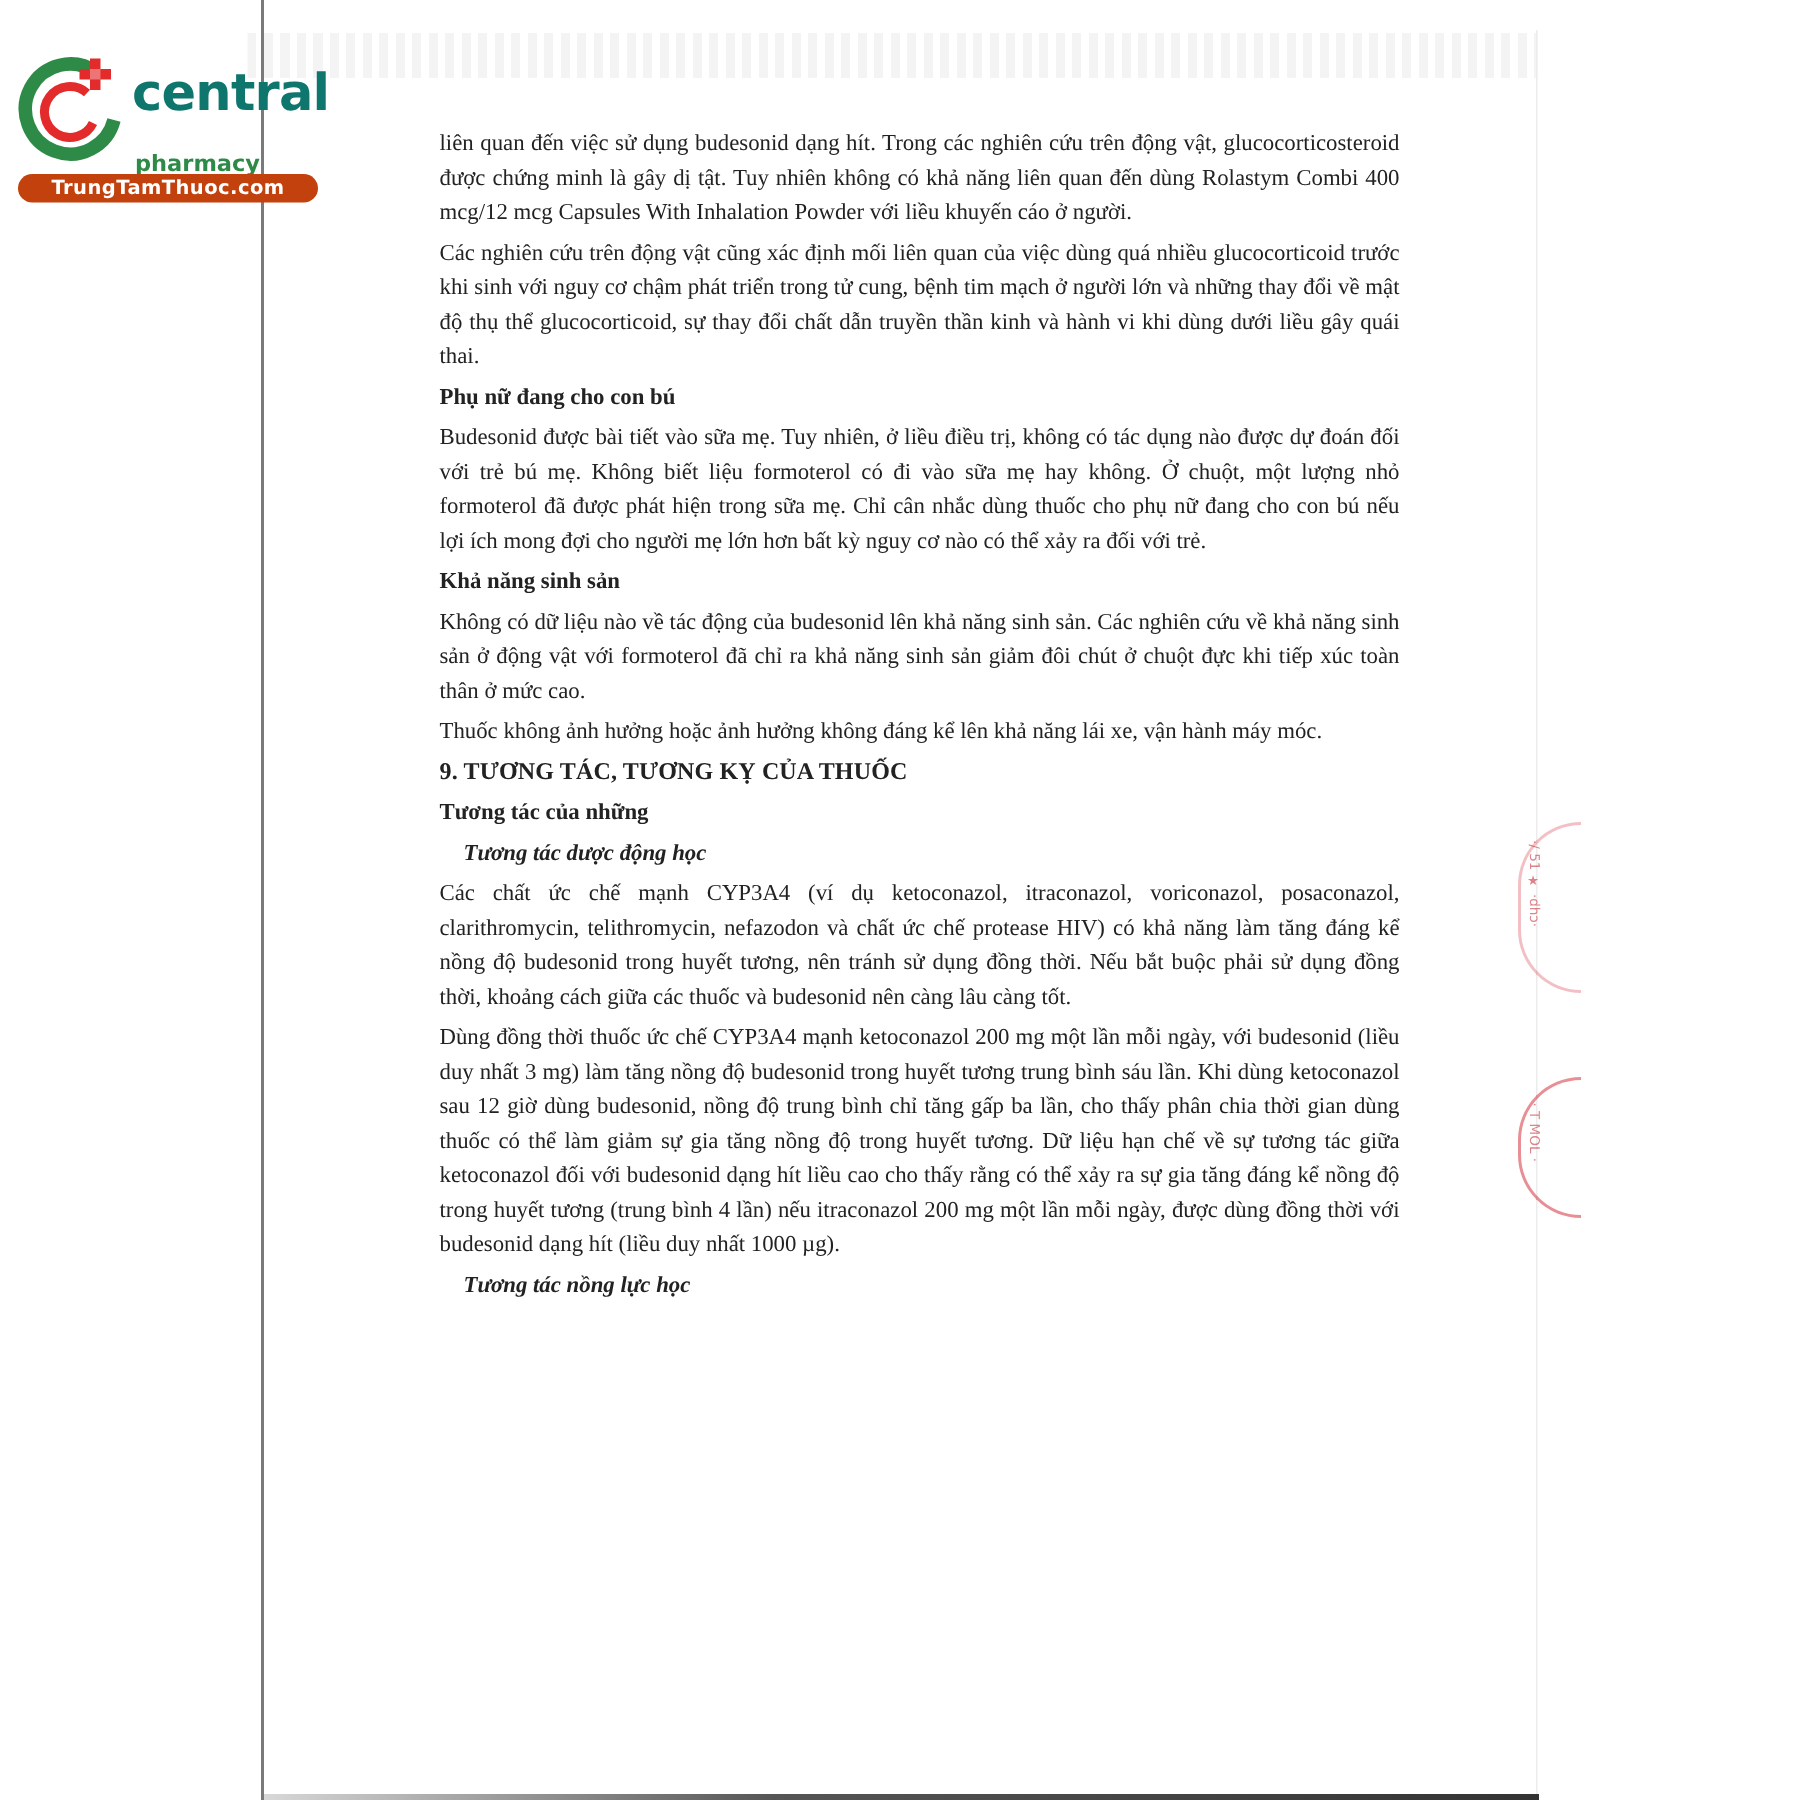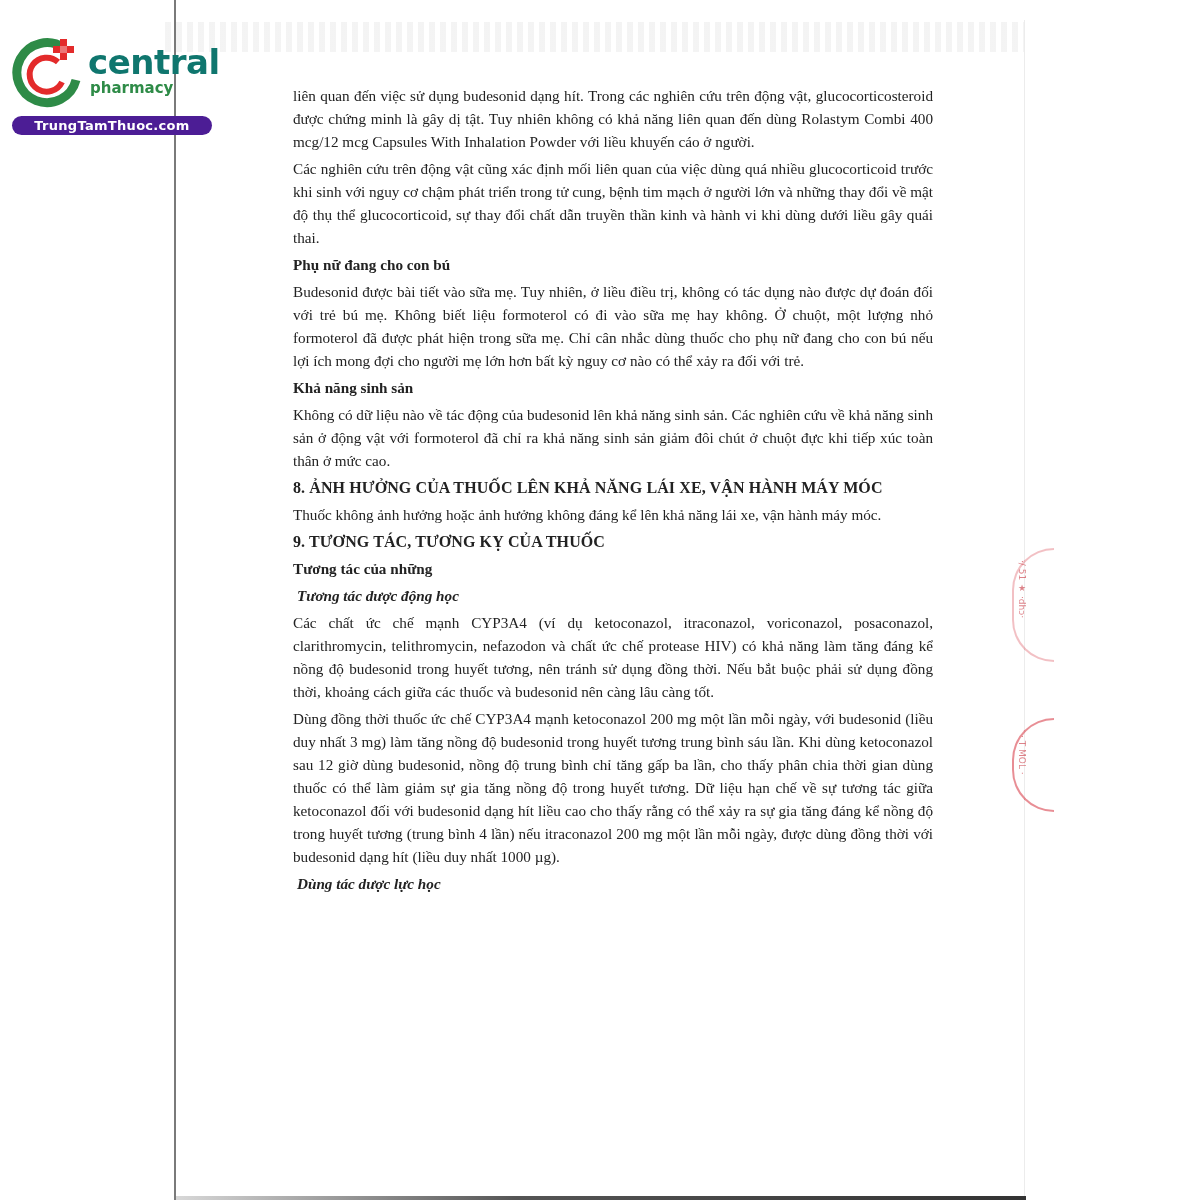--- a/index.html
+++ b/index.html
@@ -70,34 +70,34 @@
     font-family: "DejaVu Sans", sans-serif;
     font-size: 34px;
     font-weight: bold;
     color: #0f766e;
     letter-spacing: -0.5px;
     line-height: 40px;
   }
   .logo-sub {
     position: absolute;
     left: 82px;
-    top: 43px;
+    top: 64px;
     font-family: "DejaVu Sans", sans-serif;
     font-size: 15px;
     font-weight: bold;
     color: #2e8b47;
     line-height: 18px;
   }
   .logo-url {
     position: absolute;
     left: 4px;
     top: 80px;
     width: 200px;
     height: 19px;
-    background: #4c1d95;
+    background: #c2410c;
     border-radius: 10px;
     color: #ffffff;
     font-family: "DejaVu Sans", sans-serif;
     font-size: 13px;
     font-weight: bold;
     text-align: center;
     line-height: 19px;
     letter-spacing: 0.3px;
   }
   
@@ -120,21 +120,21 @@
   }
   .doc .h-section {
     font-weight: bold;
     font-size: 16px;
     margin: 0 0 4px 0;
     letter-spacing: 0.1px;
   }
   .doc .h-italic {
     font-style: italic;
     font-weight: bold;
-    margin: 0 0 4px 4px;
+    margin: 0 0 4px 16px;
   }
   
   .stamp {
     position: absolute;
     left: 1012px;
     width: 40px;
     border: 2px solid #d6333f;
     border-right: none;
     border-radius: 60px 0 0 60px;
     opacity: 0.55;
@@ -177,28 +177,27 @@
 <div class="doc">
   <p>liên quan đến việc sử dụng budesonid dạng hít. Trong các nghiên cứu trên động vật, glucocorticosteroid được chứng minh là gây dị tật. Tuy nhiên không có khả năng liên quan đến dùng Rolastym Combi 400 mcg/12 mcg Capsules With Inhalation Powder với liều khuyến cáo ở người.</p>
   <p>Các nghiên cứu trên động vật cũng xác định mối liên quan của việc dùng quá nhiều glucocorticoid trước khi sinh với nguy cơ chậm phát triển trong tử cung, bệnh tim mạch ở người lớn và những thay đổi về mật độ thụ thể glucocorticoid, sự thay đổi chất dẫn truyền thần kinh và hành vi khi dùng dưới liều gây quái thai.</p>
 
   <div class="h-bold">Phụ nữ đang cho con bú</div>
   <p>Budesonid được bài tiết vào sữa mẹ. Tuy nhiên, ở liều điều trị, không có tác dụng nào được dự đoán đối với trẻ bú mẹ. Không biết liệu formoterol có đi vào sữa mẹ hay không. Ở chuột, một lượng nhỏ formoterol đã được phát hiện trong sữa mẹ. Chỉ cân nhắc dùng thuốc cho phụ nữ đang cho con bú nếu lợi ích mong đợi cho người mẹ lớn hơn bất kỳ nguy cơ nào có thể xảy ra đối với trẻ.</p>
 
   <div class="h-bold">Khả năng sinh sản</div>
   <p>Không có dữ liệu nào về tác động của budesonid lên khả năng sinh sản. Các nghiên cứu về khả năng sinh sản ở động vật với formoterol đã chỉ ra khả năng sinh sản giảm đôi chút ở chuột đực khi tiếp xúc toàn thân ở mức cao.</p>
 
-  <div class="h-section">8. ẢNH HƯỞNG CỦA THUỐC LÊN KHẢ NĂNG LÁI XE, VẬN HÀNH MÁY MÓC</div>
   <p>Thuốc không ảnh hưởng hoặc ảnh hưởng không đáng kể lên khả năng lái xe, vận hành máy móc.</p>
 
   <div class="h-section">9. TƯƠNG TÁC, TƯƠNG KỴ CỦA THUỐC</div>
   <div class="h-bold">Tương tác của những</div>
   <div class="h-italic">Tương tác dược động học</div>
   <p>Các chất ức chế mạnh CYP3A4 (ví dụ ketoconazol, itraconazol, voriconazol, posaconazol, clarithromycin, telithromycin, nefazodon và chất ức chế protease HIV) có khả năng làm tăng đáng kể nồng độ budesonid trong huyết tương, nên tránh sử dụng đồng thời. Nếu bắt buộc phải sử dụng đồng thời, khoảng cách giữa các thuốc và budesonid nên càng lâu càng tốt.</p>
   <p>Dùng đồng thời thuốc ức chế CYP3A4 mạnh ketoconazol 200 mg một lần mỗi ngày, với budesonid (liều duy nhất 3 mg) làm tăng nồng độ budesonid trong huyết tương trung bình sáu lần. Khi dùng ketoconazol sau 12 giờ dùng budesonid, nồng độ trung bình chỉ tăng gấp ba lần, cho thấy phân chia thời gian dùng thuốc có thể làm giảm sự gia tăng nồng độ trong huyết tương. Dữ liệu hạn chế về sự tương tác giữa ketoconazol đối với budesonid dạng hít liều cao cho thấy rằng có thể xảy ra sự gia tăng đáng kể nồng độ trong huyết tương (trung bình 4 lần) nếu itraconazol 200 mg một lần mỗi ngày, được dùng đồng thời với budesonid dạng hít (liều duy nhất 1000 µg).</p>
 
-  <div class="h-italic">Dùng tác dược lực học</div>
+  <div class="h-italic">Tương tác nồng lực học</div>
 </div>
 
 <div class="stamp stamp-1"></div>
 <div class="stamp-text stamp-text-1">·/ 51 ★ ·dhɔ·</div>
 <div class="stamp stamp-2"></div>
 <div class="stamp-text stamp-text-2">· T MOL ·</div>
 
 </body></html>

